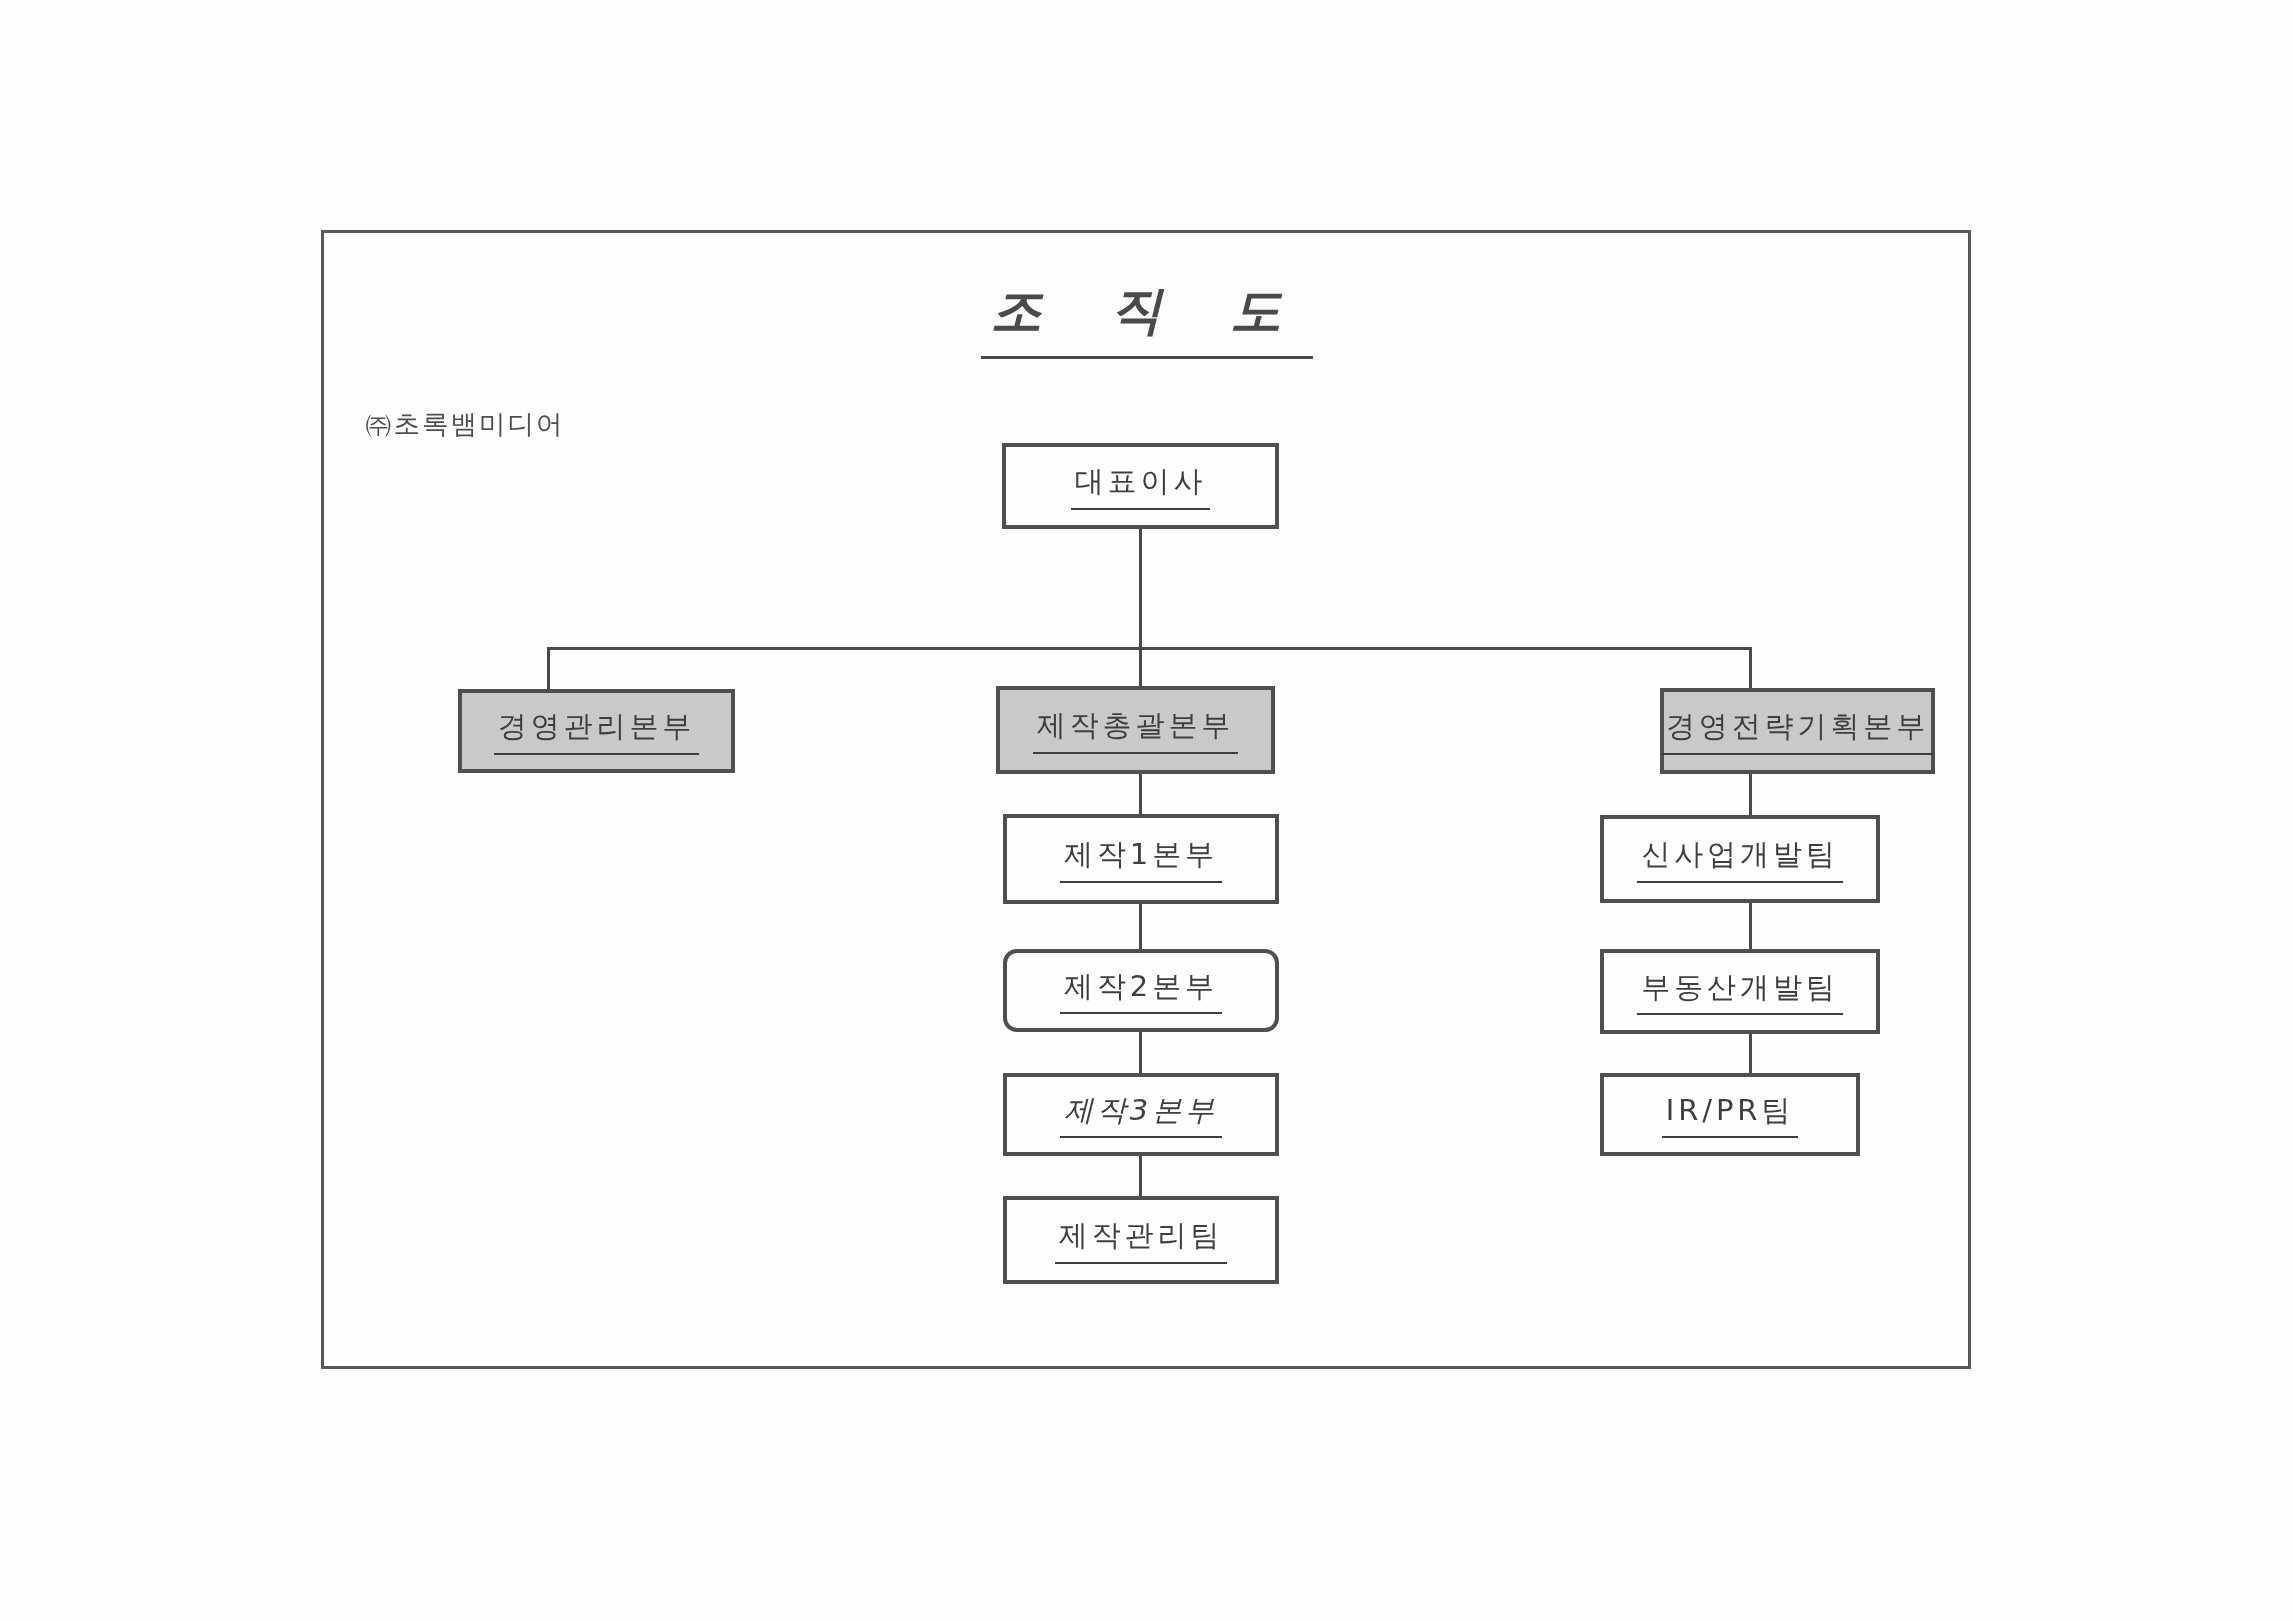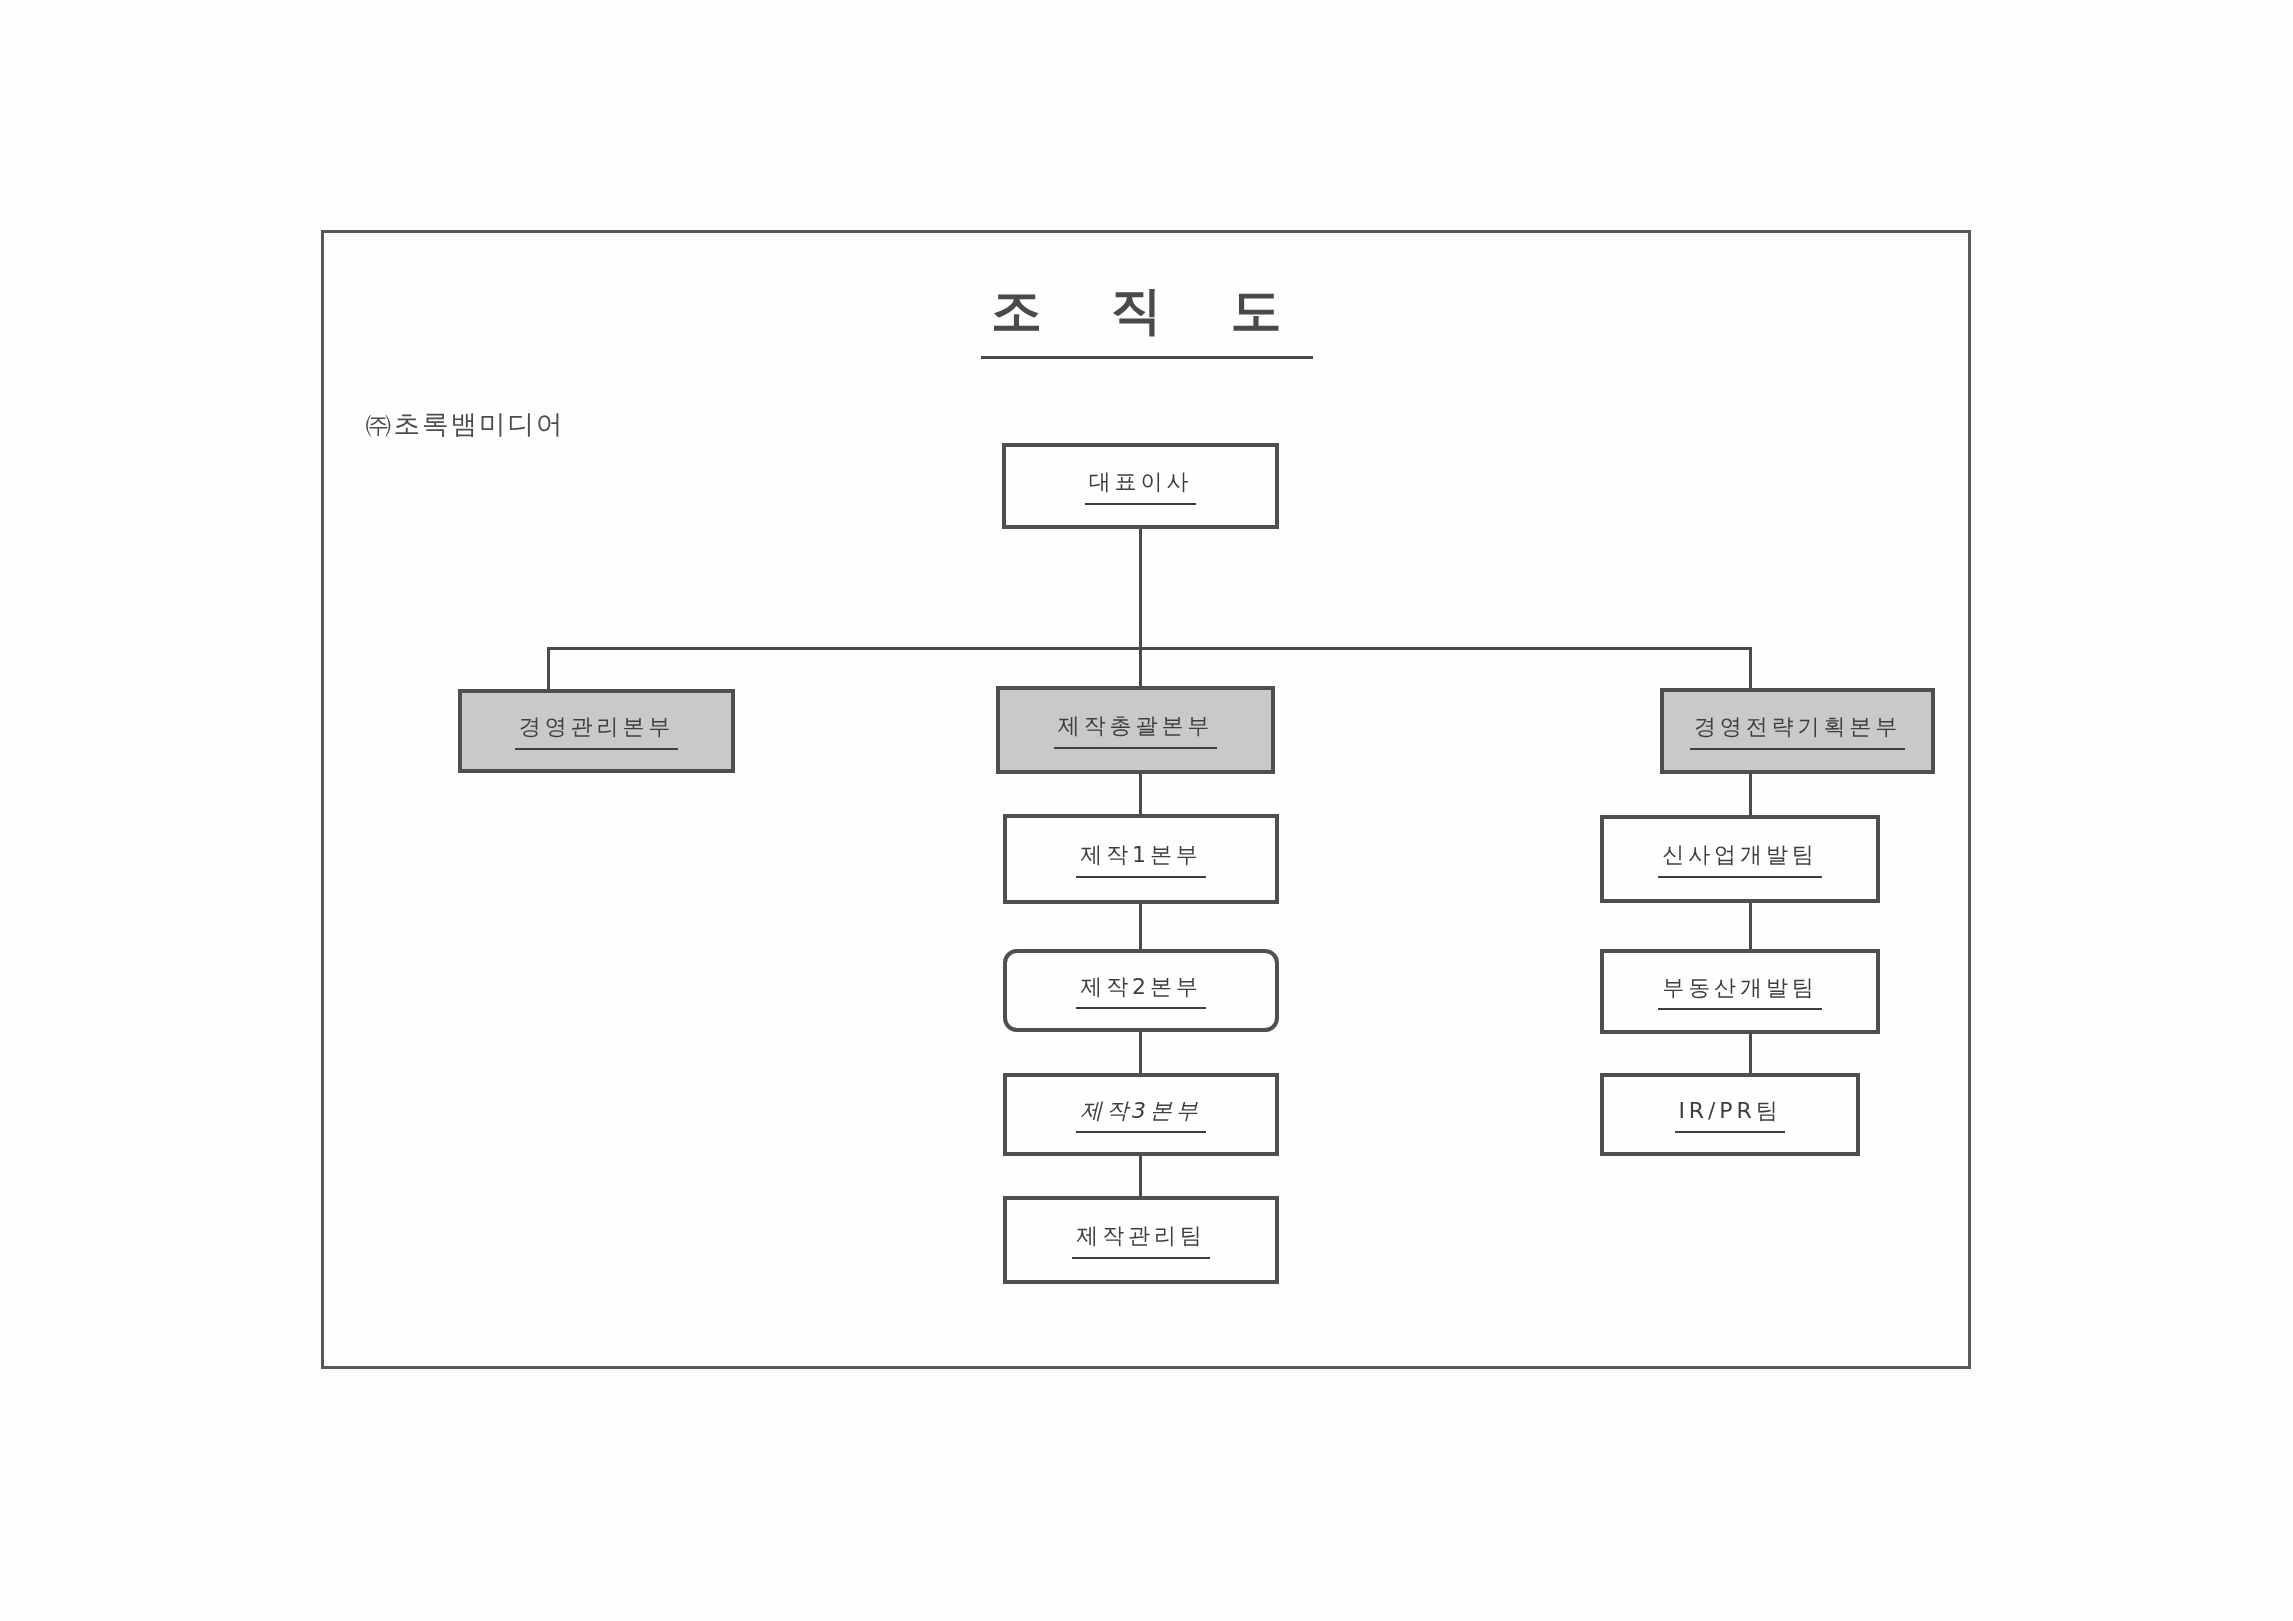--- a/index.html
+++ b/index.html
@@ -28,20 +28,21 @@
     background: #fefefd;
     box-sizing: border-box;
   }
   
   .title-wrap {
     position: absolute;
     left: 843px;
     top: 277px;
     width: 608px;
     text-align: center;
+    font-style: italic;
   }
   .title-text {
     display: inline-block;
     font-size: 51px;
     font-weight: bold;
     color: #4a4a4a;
     letter-spacing: 25.5px;
     border-bottom: 3.9px solid #4a4a4a;
     padding: 0 5.9px 9.8px 9.8px;
     white-space: nowrap;
@@ -64,21 +65,21 @@
     background: #fefefe;
     display: flex;
     align-items: center;
     justify-content: center;
   }
   .node.gray {
     background: #c9c9c9;
     margin-left: 48px;
   }
   .node-label {
-    font-size: 22px;
+    font-size: 29px;
     color: #3e3e3e;
     letter-spacing: 3.9px;
     border-bottom: 2px solid #3e3e3e;
     padding: 0 3.9px 5.9px 3.9px;
     white-space: nowrap;
   }
   
   .line {
     position: absolute;
     background: #4a4a4a;

